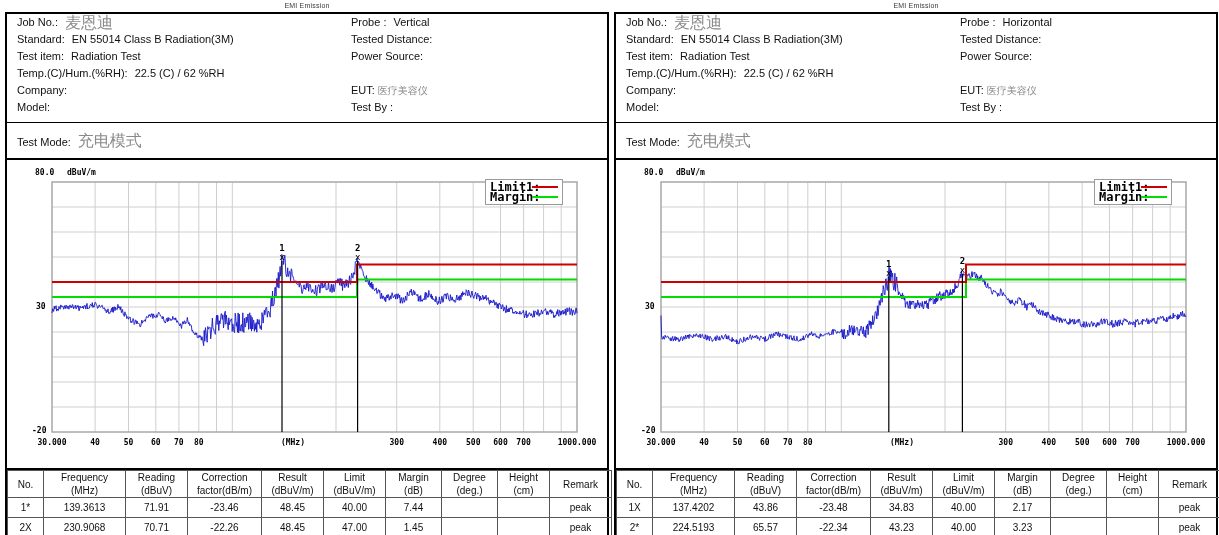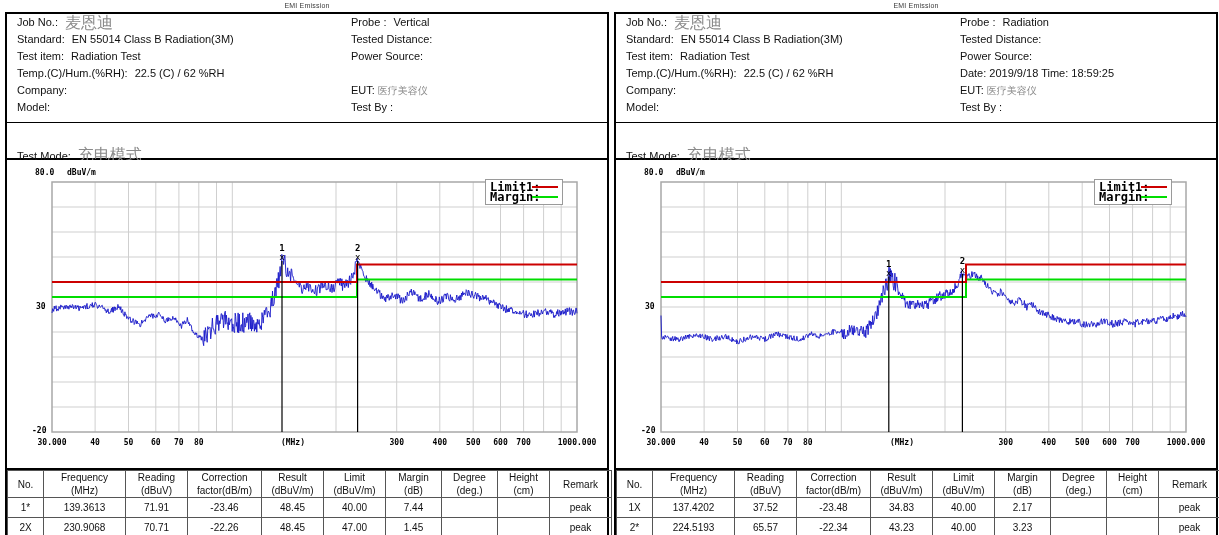--- a/index.html
+++ b/index.html
@@ -14,21 +14,21 @@
   
   .infobox{border:2px solid #000;border-bottom:none;height:110px;box-sizing:border-box;position:relative;}
   .inforow{display:flex;height:17px;line-height:17px;}
   .infocol{display:flex;}
   .infocol.c1{width:340px;padding-left:10px;box-sizing:border-box;}
   .infocol.c2{width:260px;padding-left:4px;box-sizing:border-box;}
   .lbl{font-size:11px;color:#111;white-space:nowrap;}
   .val{font-size:11px;color:#111;white-space:nowrap;padding-left:7px;}
   .val.cn{color:#8a8a8a;font-family:Liberation Sans, sans-serif;font-size:16px;}
   .val.cnb{color:#8a8a8a;font-family:"DejaVu Sans",sans-serif;font-size:10px;padding-left:3px;}
-  .modebox{border:2px solid #000;border-top:1px solid #000;height:38px;box-sizing:border-box;padding-left:10px;padding-top:22px;}
+  .modebox{border:2px solid #000;border-top:1px solid #000;height:38px;box-sizing:border-box;padding-left:10px;padding-top:8px;}
   .modebox .lbl{font-size:11px;}
 
   
   .chartbox{border:2px solid #000;border-top:none;height:310px;box-sizing:border-box;position:relative;background:#fff;}
   .plotwrap{position:absolute;left:0;top:0;width:100%;height:100%;}
   .ylabtop{position:absolute;font-size:8px;font-weight:bold;font-family:"DejaVu Sans Mono",monospace;}
   .ylabmid{position:absolute;font-size:8px;font-weight:bold;font-family:"DejaVu Sans Mono",monospace;}
   .ylabbot{position:absolute;font-size:8px;font-weight:bold;font-family:"DejaVu Sans Mono",monospace;}
   .units{position:absolute;font-size:8px;font-weight:bold;font-family:"DejaVu Sans Mono",monospace;text-align:center;}
   .xlab{position:absolute;font-size:8px;font-weight:bold;font-family:"DejaVu Sans Mono",monospace;white-space:nowrap;}
@@ -245,21 +245,21 @@
   <div class="panel right">
     <div class="topcaption">EMI Emission</div>
     <div class="infobox">
         <div class="inforow">
           <div class="infocol c1">
             <span class="lbl">Job No.:</span>
             <span class="val cn">麦恩迪</span>
           </div>
           <div class="infocol c2">
             <span class="lbl">Probe :</span>
-            <span class="val">Radiation</span>
+            <span class="val">Horizontal</span>
           </div>
         </div>
         <div class="inforow">
           <div class="infocol c1">
             <span class="lbl">Standard:</span>
             <span class="val">EN 55014 Class B Radiation(3M)</span>
           </div>
           <div class="infocol c2">
             <span class="lbl">Tested Distance:</span>
           </div>
@@ -270,23 +270,20 @@
             <span class="val">Radiation Test</span>
           </div>
           <div class="infocol c2">
             <span class="lbl">Power Source:</span>
           </div>
         </div>
         <div class="inforow">
           <div class="infocol c1">
             <span class="lbl">Temp.(C)/Hum.(%RH):</span>
             <span class="val">22.5 (C) / 62 %RH</span>
-          </div>
-          <div class="infocol c2">
-            <span class="lbl">Date: 2019/9/18   Time: 18:59:25</span>
           </div>
         </div>
         <div class="inforow">
           <div class="infocol c1">
             <span class="lbl">Company:</span>
           </div>
           <div class="infocol c2">
             <span class="lbl">EUT:</span>
             <span class="val cnb">医疗美容仪</span>
           </div>
@@ -404,21 +401,21 @@
               </th>
               <th rowspan="1">
                 <span class="l1">Remark</span>
               </th>
             </tr>
           </thead>
           <tbody>
             <tr>
               <td>1X</td>
               <td>137.4202</td>
-              <td>37.52</td>
+              <td>43.86</td>
               <td>-23.48</td>
               <td>34.83</td>
               <td>40.00</td>
               <td>2.17</td>
               <td></td>
               <td></td>
               <td>peak</td>
             </tr>
             <tr>
               <td>2*</td>

